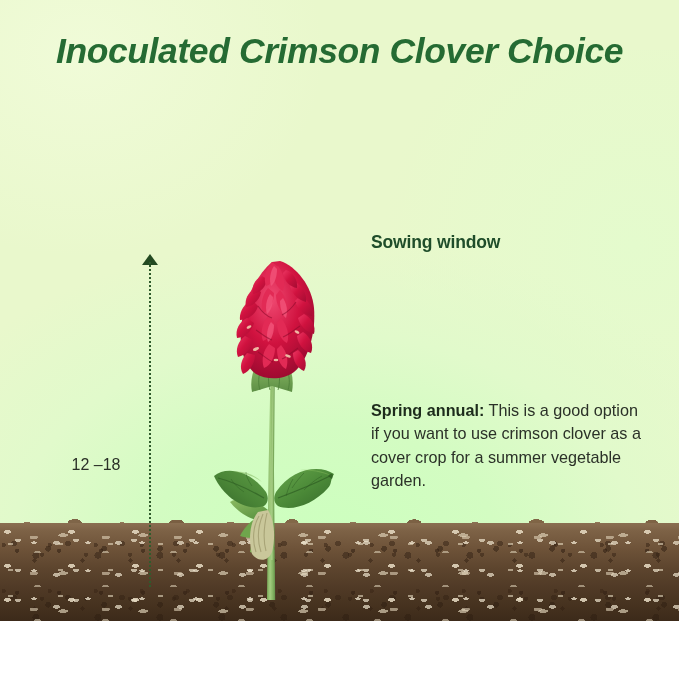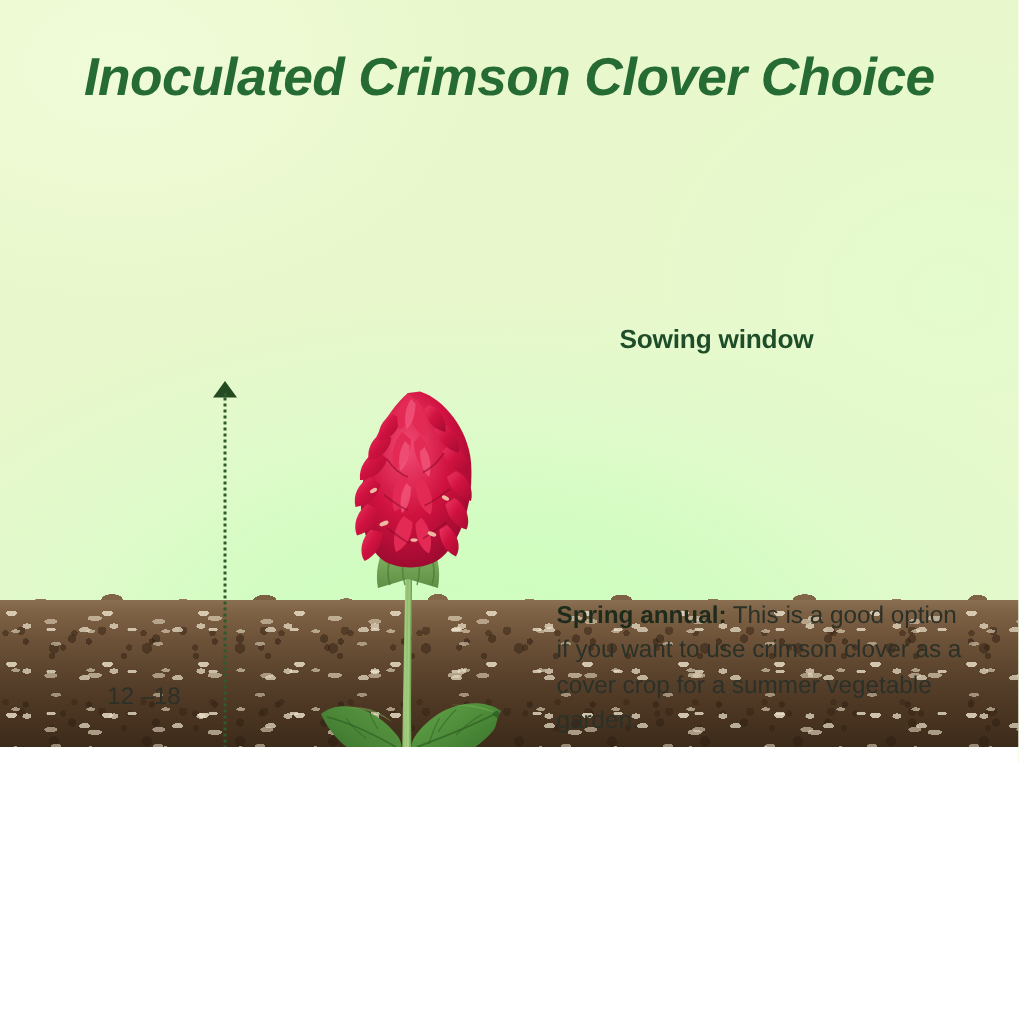--- a/index.html
+++ b/index.html
@@ -3,21 +3,21 @@
 <meta charset="utf-8">
 <style>
   html, body {
     margin: 0;
     padding: 0;
     background: #ffffff;
   }
   #poster {
     position: relative;
     width: 679px;
-    height: 498px;
+    height: 621px;
     overflow: hidden;
     font-family: "Liberation Sans", sans-serif;
     -webkit-font-smoothing: antialiased;
   }
 
   
   .bg-base {
     position: absolute;
     inset: 0;
     background: #e9f8cc;
@@ -78,21 +78,21 @@
 
   
   .col-head {
     position: absolute;
     font-size: 17.5px;
     font-weight: 700;
     color: #1f4d2a;
     letter-spacing: -0.15px;
   }
   .col-head.left  { left: 66px;  top: 216px; }
-  .col-head.right { left: 371px; top: 216px; margin-left: 42px; }
+  .col-head.right { left: 371px; top: 232px; }
 
   
   .para {
     position: absolute;
     left: 371px;
     width: 278px;
     font-size: 16.2px;
     line-height: 1.45;
     color: #2b3128;
   }

